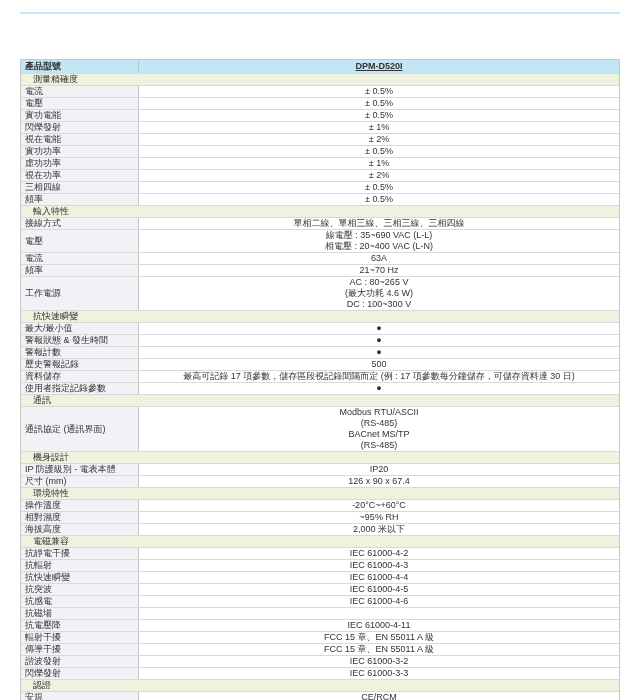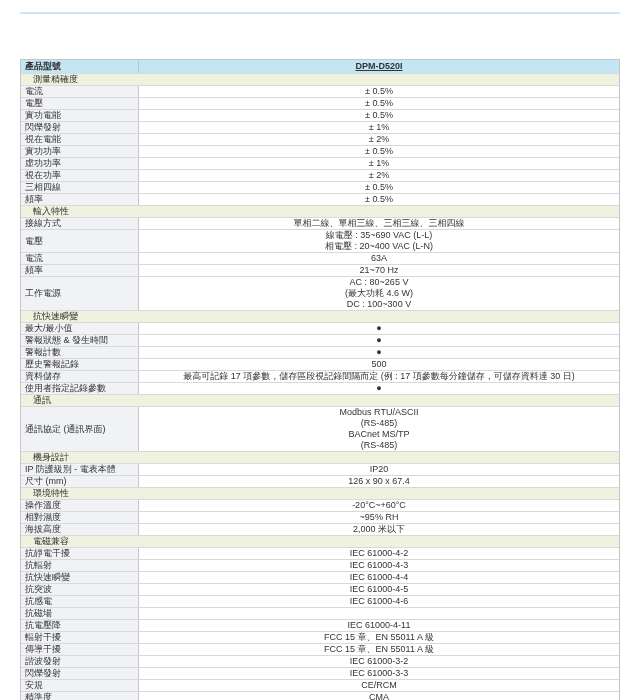--- a/index.html
+++ b/index.html
@@ -321,20 +321,23 @@
   <div class="row data-row">
     <div class="cell label-cell">諧波發射</div>
     <div class="cell value-cell">IEC 61000-3-2</div>
   </div>
 
   <div class="row data-row">
     <div class="cell label-cell">閃爍發射</div>
     <div class="cell value-cell">IEC 61000-3-3</div>
   </div>
 
+  <div class="row section-row">
+    <div class="section-title">認證</div>
+  </div>
 
   <div class="row data-row">
     <div class="cell label-cell">安規</div>
     <div class="cell value-cell">CE/RCM</div>
   </div>
 
   <div class="row data-row">
     <div class="cell label-cell">精準度</div>
     <div class="cell value-cell">CMA</div>
   </div>

